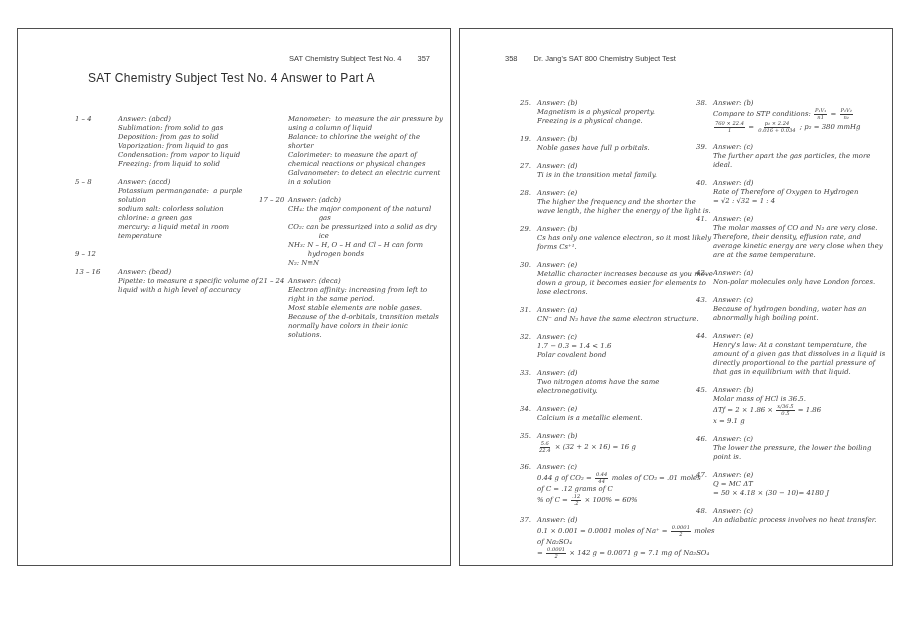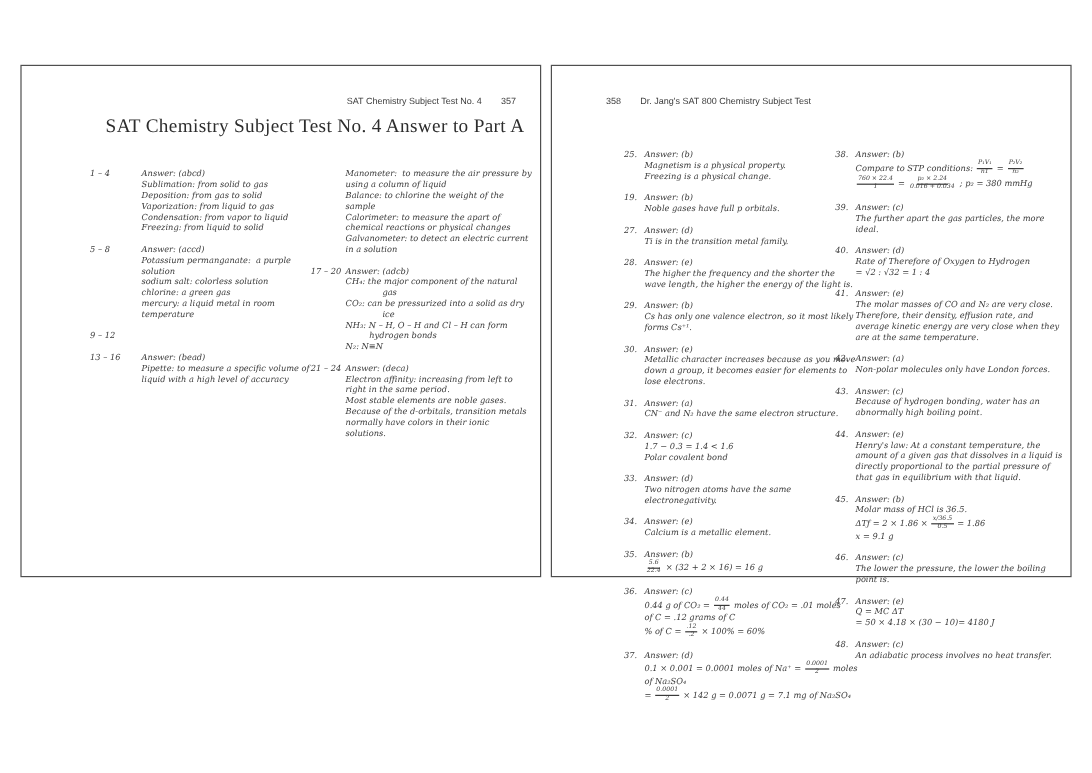--- a/index.html
+++ b/index.html
@@ -1,32 +1,32 @@
 <!DOCTYPE html>
 <html style="--text: #3a3a3a; --title: #2d2d2d; --border: #4f4f4f;"><head>
 <meta charset="utf-8">
 <style>
   :root{
     --text:#3a3a3a; --title:#2d2d2d; --border:#4f4f4f; --paper:#ffffff;
   }
   html,body{margin:0;padding:0;background:#fff;}
   body{width:910px;height:644px;position:relative;font-family:"DejaVu Serif",serif;}
-  .sheet{position:absolute;top:54px;width:434px;height:427px;background:var(--paper);
+  .sheet{position:absolute;top:28px;width:434px;height:538px;background:var(--paper);
          border:1px solid var(--border);box-sizing:border-box;}
   #page-left{left:17px;}
   #page-right{left:459px;}
 
   .running-head{position:absolute;top:25px;font-family:"Liberation Sans","DejaVu Sans",sans-serif;
                 font-size:7.5px;color:#3c3c3c;white-space:pre;}
   #page-left .running-head{right:20px;text-align:right;}
   #page-right .running-head{left:45px;}
   .rh-gap{display:inline-block;width:16px;}
 
-  .page-title{position:absolute;top:42px;font-size:16px;color:var(--title);
-              font-family:Liberation Serif, serif;letter-spacing:.3px;white-space:nowrap;}
+  .page-title{position:absolute;top:42px;font-size:12px;color:var(--title);
+              font-family:Liberation Sans, sans-serif;letter-spacing:.3px;white-space:nowrap;}
   #page-left .page-title{left:70px;}
   #page-right .page-title{left:60px;}
 
   .cols{position:absolute;display:flex;font-size:6.9px;font-style:italic;color:var(--text);line-height:9px;}
   #page-left .cols{top:86px;left:57px;right:6px;}
   #page-right .cols{top:70px;left:60px;right:4px;}
   .col{box-sizing:border-box;}
   #page-left .col-1{width:184px;flex-shrink:0;}
   #page-right .col-1{width:176px;flex-shrink:0;}
   .col-2{flex:1;}
@@ -87,21 +87,21 @@
           </div>
         </div>
       </div>
     <div class="col col-2" id="pl-col2">
         <div class="item">
           <div class="item-label"></div>
           <div class="item-body">
             <div class="line">Manometer:  to measure the air pressure by</div>
             <div class="line">using a column of liquid</div>
             <div class="line">Balance: to chlorine the weight of the</div>
-            <div class="line">sample</div>
+            <div class="line">shorter</div>
             <div class="line">Calorimeter: to measure the apart of</div>
             <div class="line">chemical reactions or physical changes</div>
             <div class="line">Galvanometer: to detect an electric current</div>
             <div class="line">in a solution</div>
           </div>
         </div>
         <div class="item">
           <div class="item-label">17 – 20</div>
           <div class="item-body">
             <div class="line">Answer: (adcb)</div>

